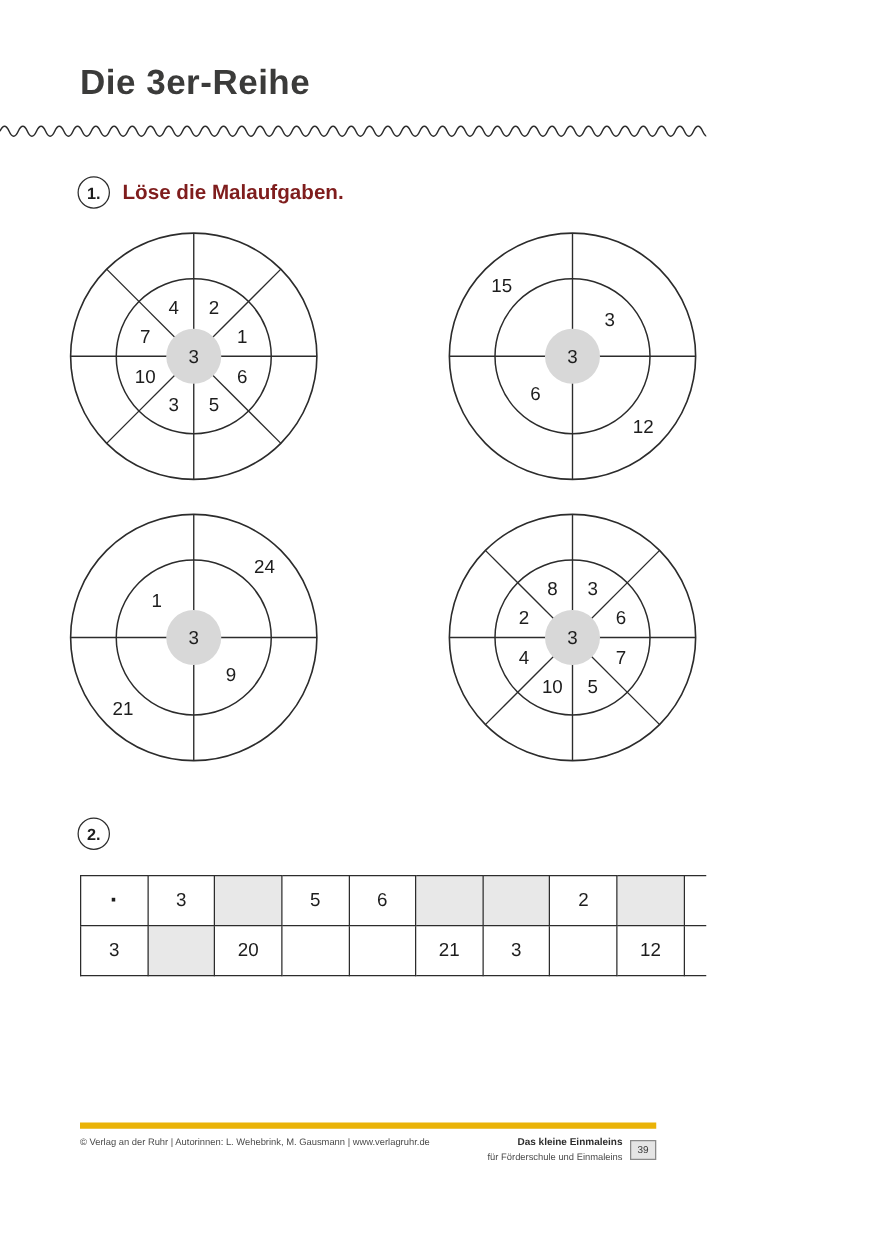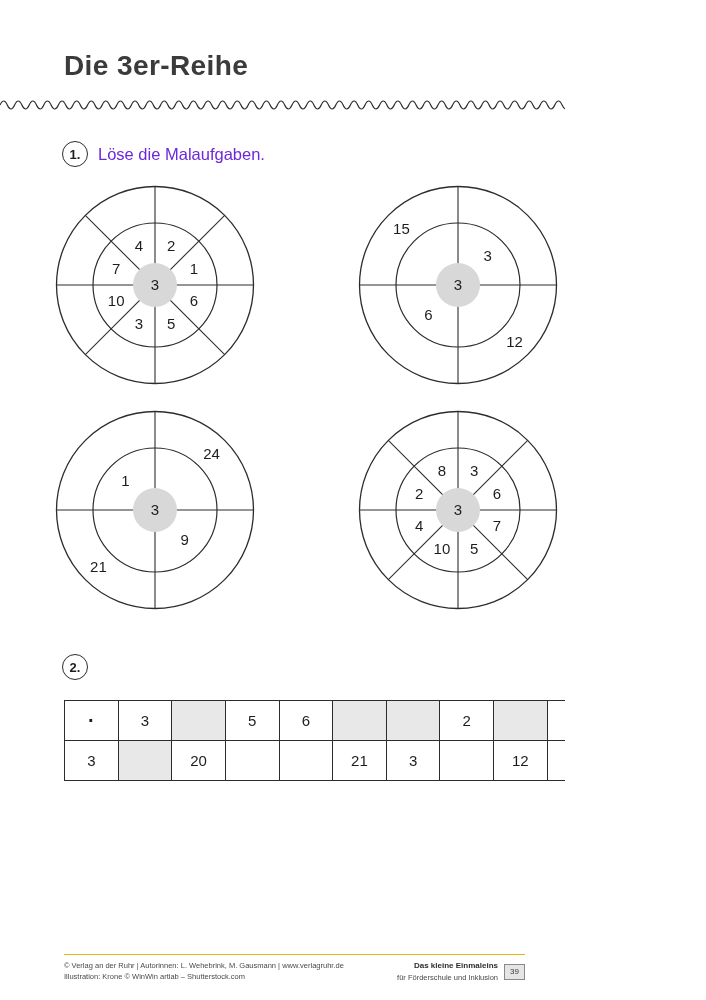--- a/index.html
+++ b/index.html
@@ -36,21 +36,21 @@
   #task1 { left: 62px; top: 141px; }
   #task2 { left: 62px; top: 654px; }
   .task-badge {
     width: 26px; height: 26px;
     border: 1.5px solid #2c2c2c;
     border-radius: 50%;
     display: flex; align-items: center; justify-content: center;
     font-size: 13px; font-weight: bold; color: #1d1d1d;
     flex: 0 0 auto;
   }
-  .task-label { font-size: 16.5px; font-weight: normal; color: #6d28d9; }
+  .task-label { font-size: 16.5px; font-weight: bold; color: #7f1d1d; }
 
   .wheel { position: absolute; width: 200px; height: 200px; }
   #wheel0 { left: 55px;  top: 185px; }
   #wheel1 { left: 358px; top: 185px; }
   #wheel2 { left: 55px;  top: 410px; }
   #wheel3 { left: 358px; top: 410px; }
   .wheel-num {
     font-family: "Liberation Sans", sans-serif;
     font-size: 15px;
     fill: #1d1d1d;
@@ -70,26 +70,26 @@
     vertical-align: middle;
     font-size: 15px;
     color: #1d1d1d;
     background: #ffffff;
   }
   .mtable td.shaded { background: #e8e8e8; }
   .mtable td.dot { font-size: 20px; font-weight: bold; }
 
   .footer {
     position: absolute;
-    left: 64px; right: 40px; top: 954px;
+    left: 64px; right: 40px; top: 898px;
     display: flex;
     justify-content: space-between;
     align-items: flex-start;
     padding-top: 5px;
-    border-top: 1px solid #eab308;
+    border-top: 5px solid #eab308;
   }
   .f-left { font-size: 7.5px; color: #4a4a4a; line-height: 1.5; }
   .f-right { display: flex; align-items: center; gap: 6px; }
   .f-right-text { text-align: right; font-size: 7.5px; color: #4a4a4a; line-height: 1.5; }
   .f-series { font-weight: bold; font-size: 8px; color: #2c2c2c; }
   .f-page {
     width: 21px; height: 16px;
     border: 1px solid #8a8a8a;
     background: #e5e5e5;
     display: flex; align-items: center; justify-content: center;
@@ -209,24 +209,23 @@
           <td>12</td>
           <td></td>
           <td></td>
         </tr>
       </tbody>
   </table>
 
   <div class="footer">
     <div class="f-left">
       <div>© Verlag an der Ruhr | Autorinnen: L. Wehebrink, M. Gausmann | www.verlagruhr.de</div>
-      <div>Illustration: Krone © WinWin artlab – Shutterstock.com</div>
     </div>
     <div class="f-right">
       <div class="f-right-text">
         <div class="f-series">Das kleine Einmaleins</div>
-        <div>für Förderschule und Inklusion</div>
+        <div>für Förderschule und Einmaleins</div>
       </div>
       <div class="f-page">39</div>
     </div>
   </div>
 
 </div>
 
 </body></html>

